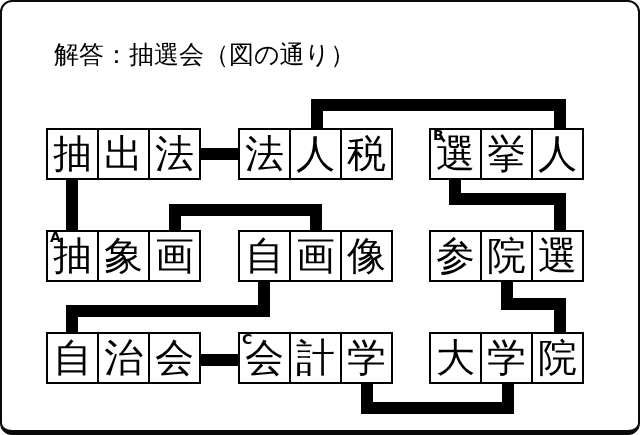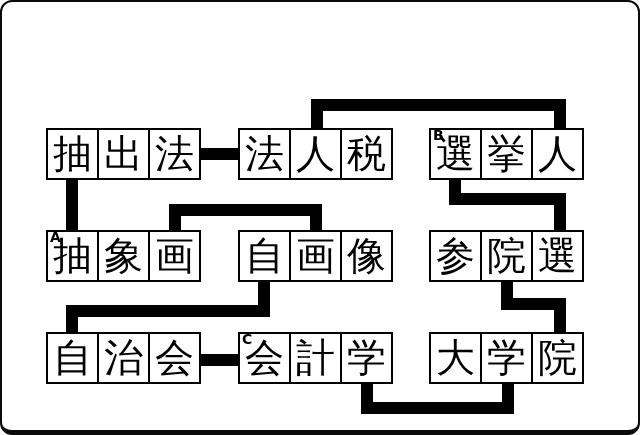--- a/index.html
+++ b/index.html
@@ -65,20 +65,21 @@
   .b5{left:427px;top:228px;} 
   .b6{left:44px;top:330px;}  
   .b7{left:236px;top:330px;} 
   .b8{left:427px;top:330px;} 
 </style>
 </head>
 <body>
 
 <div class="frame">
 
+  <div class="title">解答：抽選会（図の通り）</div>
 
   <div class="seg" style="left:197px;top:146px;width:42px;height:12px;"></div>
 
   <div class="seg" style="left:309px;top:97px;width:255px;height:12px;"></div>
   <div class="seg" style="left:309px;top:97px;width:12px;height:33px;"></div>
   <div class="seg" style="left:552px;top:97px;width:12px;height:33px;"></div>
 
   <div class="seg" style="left:64px;top:176px;width:12px;height:56px;"></div>
 
   <div class="seg" style="left:167px;top:202px;width:153px;height:12px;"></div>

